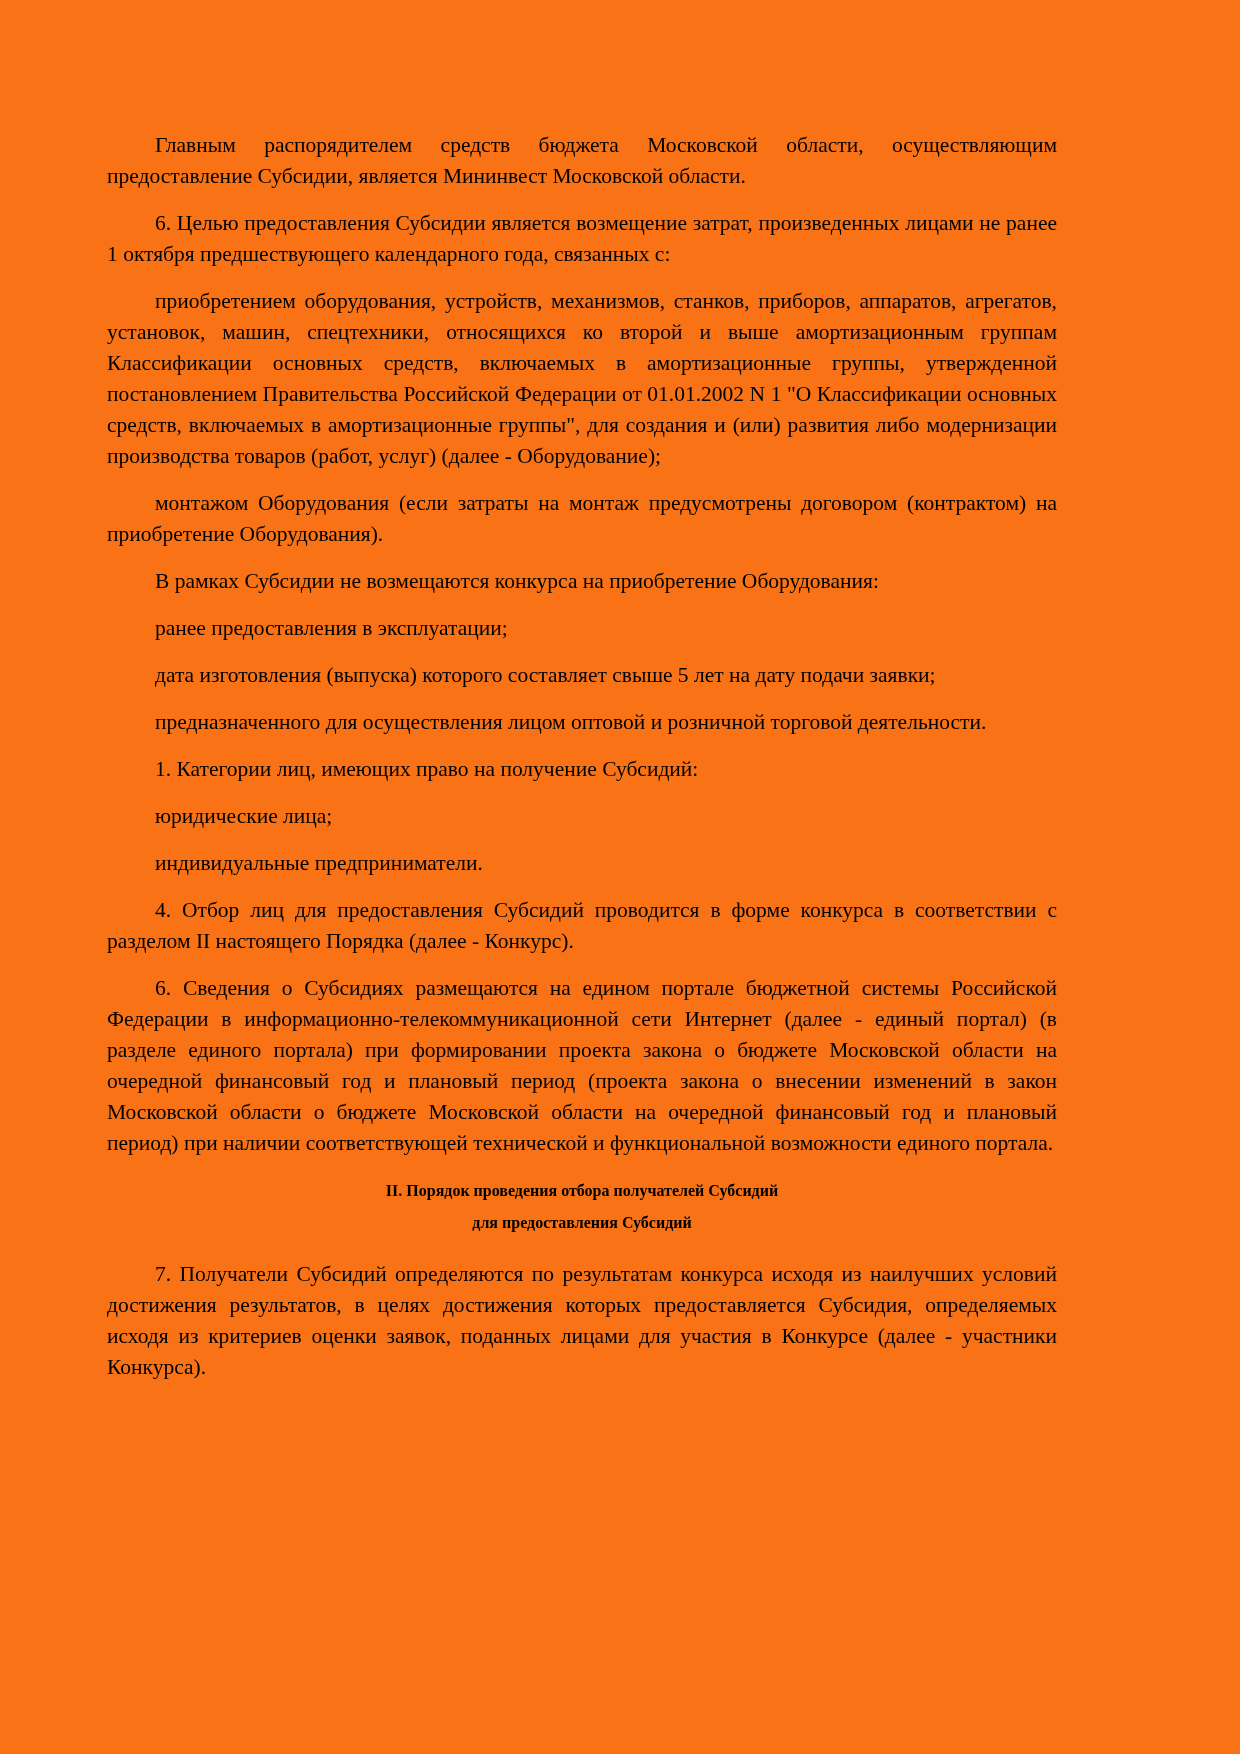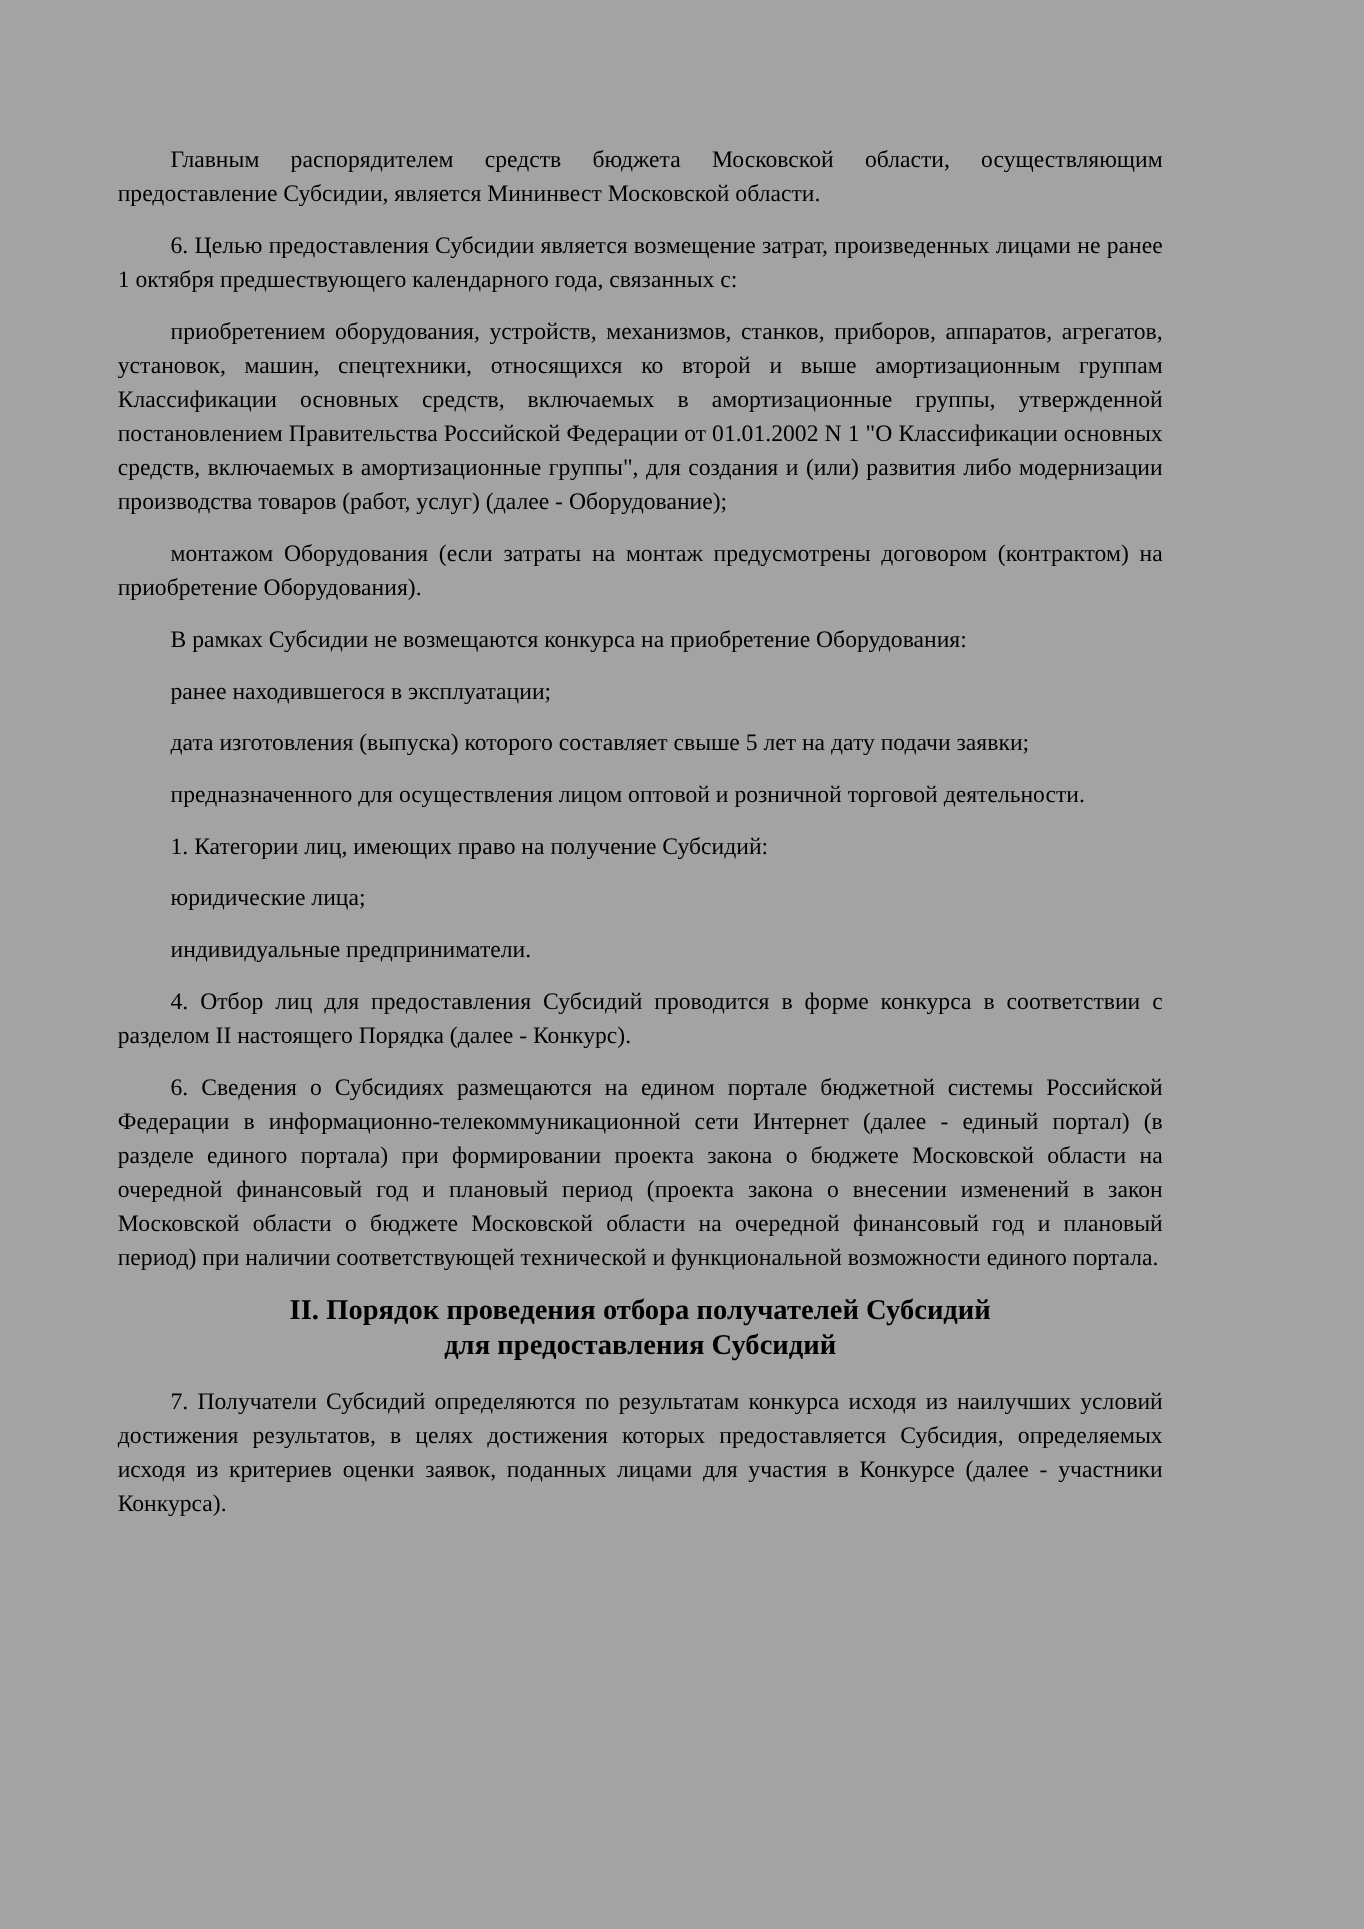--- a/index.html
+++ b/index.html
@@ -5,54 +5,54 @@
   html, body {
     margin: 0;
     padding: 0;
     background: #ffffff;
   }
   .page {
     position: relative;
     width: 1240px;
     min-height: 1754px;
     box-sizing: border-box;
-    background: #a3a3a3;
+    background: #f97316;
     padding: 130px 183px 120px 107px;
     font-family: "Liberation Serif", "DejaVu Serif", serif;
     font-size: 21.5px;
     line-height: 31px;
     color: #000000;
   }
   .para {
     margin: 0 0 16px 0;
     text-align: justify;
     text-indent: 48px;
   }
   .section-heading {
     margin: 14px 0 20px 0;
     text-align: center;
     font-weight: bold;
-    font-size: 26px;
+    font-size: 16px;
     line-height: 32px;
   }
   .section-heading .line {
     display: block;
   }
 </style>
 </head>
 <body>
 
 <div class="page">
 
   <p class="para">Главным распорядителем средств бюджета Московской области, осуществляющим предоставление Субсидии, является Мининвест Московской области.</p>
   <p class="para">6. Целью предоставления Субсидии является возмещение затрат, произведенных лицами не ранее 1 октября предшествующего календарного года, связанных с:</p>
   <p class="para">приобретением оборудования, устройств, механизмов, станков, приборов, аппаратов, агрегатов, установок, машин, спецтехники, относящихся ко второй и выше амортизационным группам Классификации основных средств, включаемых в амортизационные группы, утвержденной постановлением Правительства Российской Федерации от 01.01.2002 N 1 "О Классификации основных средств, включаемых в амортизационные группы", для создания и (или) развития либо модернизации производства товаров (работ, услуг) (далее - Оборудование);</p>
   <p class="para">монтажом Оборудования (если затраты на монтаж предусмотрены договором (контрактом) на приобретение Оборудования).</p>
   <p class="para">В рамках Субсидии не возмещаются конкурса на приобретение Оборудования:</p>
-  <p class="para">ранее находившегося в эксплуатации;</p>
+  <p class="para">ранее предоставления в эксплуатации;</p>
   <p class="para">дата изготовления (выпуска) которого составляет свыше 5 лет на дату подачи заявки;</p>
   <p class="para">предназначенного для осуществления лицом оптовой и розничной торговой деятельности.</p>
   <p class="para">1. Категории лиц, имеющих право на получение Субсидий:</p>
   <p class="para">юридические лица;</p>
   <p class="para">индивидуальные предприниматели.</p>
   <p class="para">4. Отбор лиц для предоставления Субсидий проводится в форме конкурса в соответствии с разделом II настоящего Порядка (далее - Конкурс).</p>
   <p class="para">6. Сведения о Субсидиях размещаются на едином портале бюджетной системы Российской Федерации в информационно-телекоммуникационной сети Интернет (далее - единый портал) (в разделе единого портала) при формировании проекта закона о бюджете Московской области на очередной финансовый год и плановый период (проекта закона о внесении изменений в закон Московской области о бюджете Московской области на очередной финансовый год и плановый период) при наличии соответствующей технической и функциональной возможности единого портала.</p>
 
   <div class="section-heading">
     <span class="line">II. Порядок проведения отбора получателей Субсидий</span>

